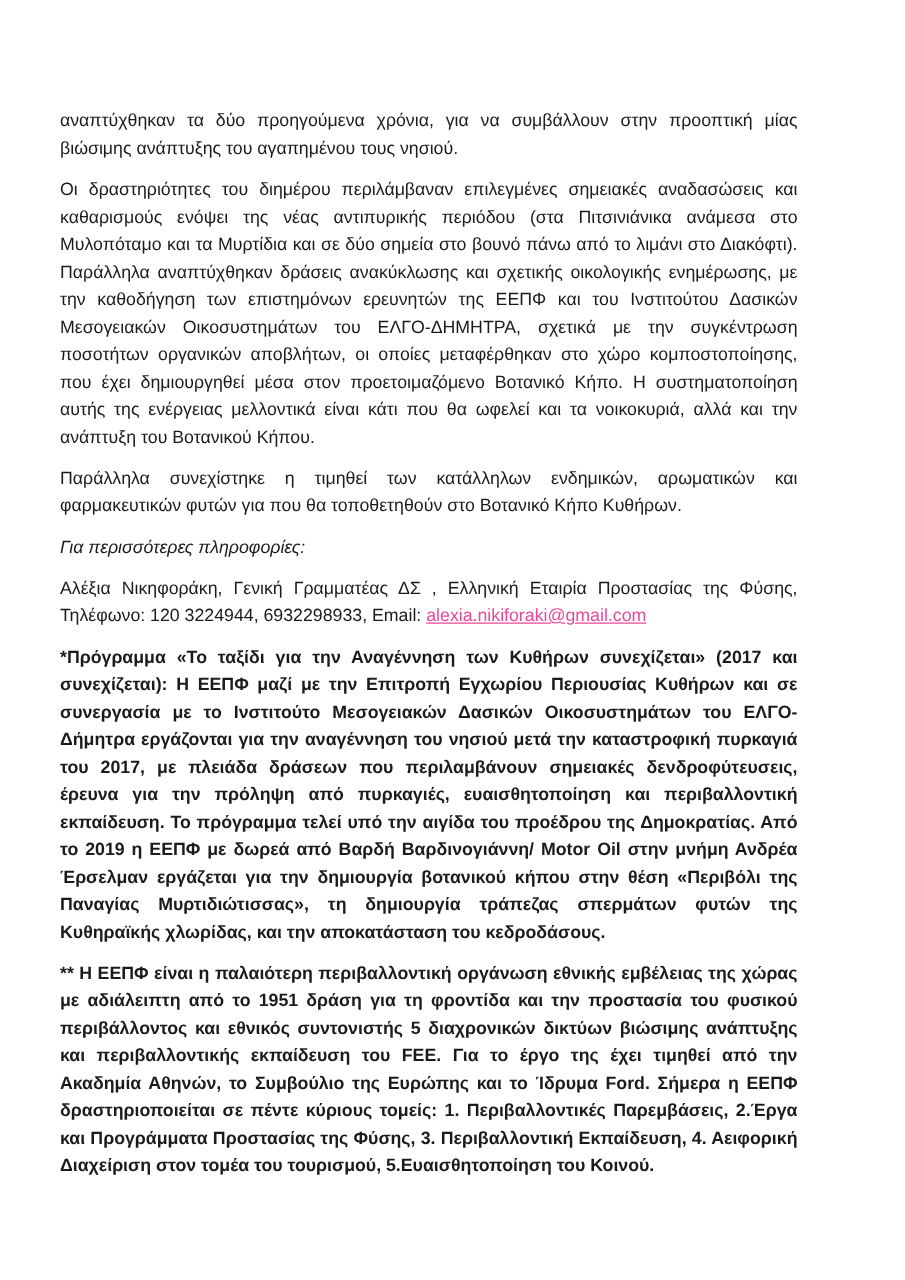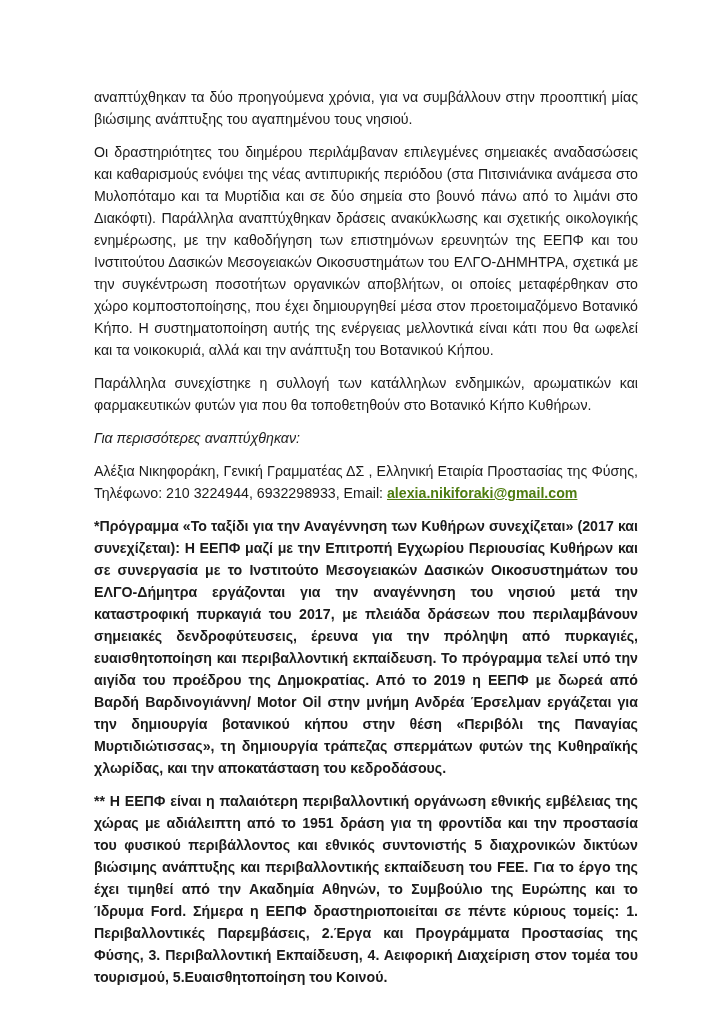--- a/index.html
+++ b/index.html
@@ -7,58 +7,57 @@
     padding: 0;
     background: #ffffff;
   }
   .page {
     position: relative;
     width: 724px;
     height: 1024px;
     margin: 0 auto;
     background: #ffffff;
     box-sizing: border-box;
-    padding: 86px 86px 0 94px;
+    padding: 86px 86px 0 48px;
     font-family: "Liberation Sans", "DejaVu Sans", sans-serif;
     font-size: 14.2px;
     line-height: 22px;
     color: #1b1b1b;
     overflow: hidden;
   }
   .para {
     margin: 0 0 11px 0;
     text-align: justify;
   }
   .para.italic {
     font-style: italic;
   }
   .para.bold-italic {
     font-weight: bold;
   }
   a.email-link {
-    color: #4d7c0f;
+    color: #ec4899;
     text-decoration: underline;
     cursor: pointer;
     word-break: break-all;
-    font-weight: bold;
   }
 </style>
 </head>
 <body>
 
 <div class="page">
 
   <p class="para">αναπτύχθηκαν τα δύο προηγούμενα χρόνια, για να συμβάλλουν στην προοπτική μίας βιώσιμης ανάπτυξης του αγαπημένου τους νησιού.</p>
 
   <p class="para">Οι δραστηριότητες του διημέρου περιλάμβαναν επιλεγμένες σημειακές αναδασώσεις και καθαρισμούς ενόψει της νέας αντιπυρικής περιόδου (στα Πιτσινιάνικα ανάμεσα στο Μυλοπόταμο και τα Μυρτίδια και σε δύο σημεία στο βουνό πάνω από το λιμάνι στο Διακόφτι). Παράλληλα αναπτύχθηκαν δράσεις ανακύκλωσης και σχετικής οικολογικής ενημέρωσης, με την καθοδήγηση των επιστημόνων ερευνητών της ΕΕΠΦ και του Ινστιτούτου Δασικών Μεσογειακών Οικοσυστημάτων του ΕΛΓΟ-ΔΗΜΗΤΡΑ, σχετικά με την συγκέντρωση ποσοτήτων οργανικών αποβλήτων, οι οποίες μεταφέρθηκαν στο χώρο κομποστοποίησης, που έχει δημιουργηθεί μέσα στον προετοιμαζόμενο Βοτανικό Κήπο. Η συστηματοποίηση αυτής της ενέργειας μελλοντικά είναι κάτι που θα ωφελεί και τα νοικοκυριά, αλλά και την ανάπτυξη του Βοτανικού Κήπου.</p>
 
-  <p class="para">Παράλληλα συνεχίστηκε η συλλογή των κατάλληλων ενδημικών, αρωματικών και φαρμακευτικών φυτών για που θα τοποθετηθούν στο Βοτανικό Κήπο Κυθήρων.</p>
+  <p class="para">Παράλληλα συνεχίστηκε η τιμηθεί των κατάλληλων ενδημικών, αρωματικών και φαρμακευτικών φυτών για που θα τοποθετηθούν στο Βοτανικό Κήπο Κυθήρων.</p>
 
 
-  <p class="para italic">Για περισσότερες αναπτύχθηκαν:</p>
+  <p class="para italic">Για περισσότερες πληροφορίες:</p>
 
-  <p class="para"><span>Αλέξια Νικηφοράκη, Γενική Γραμματέας ΔΣ , Ελληνική Εταιρία Προστασίας της Φύσης, Τηλέφωνο: 210 3224944, 6932298933, Email: </span><a class="email-link">alexia.nikiforaki@gmail.com</a></p>
+  <p class="para"><span>Αλέξια Νικηφοράκη, Γενική Γραμματέας ΔΣ , Ελληνική Εταιρία Προστασίας της Φύσης, Τηλέφωνο: 120 3224944, 6932298933, Email: </span><a class="email-link">alexia.nikiforaki@gmail.com</a></p>
 
   <p class="para bold-italic">*Πρόγραμμα «Το ταξίδι για την Αναγέννηση των Κυθήρων συνεχίζεται» (2017 και συνεχίζεται): Η ΕΕΠΦ μαζί με την Επιτροπή Εγχωρίου Περιουσίας Κυθήρων και σε συνεργασία με το Ινστιτούτο Μεσογειακών Δασικών Οικοσυστημάτων του ΕΛΓΟ-Δήμητρα εργάζονται για την αναγέννηση του νησιού μετά την καταστροφική πυρκαγιά του 2017, με πλειάδα δράσεων που περιλαμβάνουν σημειακές δενδροφύτευσεις, έρευνα για την πρόληψη από πυρκαγιές, ευαισθητοποίηση και περιβαλλοντική εκπαίδευση. Το πρόγραμμα τελεί υπό την αιγίδα του προέδρου της Δημοκρατίας. Από το 2019 η ΕΕΠΦ με δωρεά από Βαρδή Βαρδινογιάννη/ Motor Oil στην μνήμη Ανδρέα Έρσελμαν εργάζεται για την δημιουργία βοτανικού κήπου στην θέση «Περιβόλι της Παναγίας Μυρτιδιώτισσας», τη δημιουργία τράπεζας σπερμάτων φυτών της Κυθηραϊκής χλωρίδας, και την αποκατάσταση του κεδροδάσους.</p>
 
   <p class="para bold-italic">** Η ΕΕΠΦ είναι η παλαιότερη περιβαλλοντική οργάνωση εθνικής εμβέλειας της χώρας με αδιάλειπτη από το 1951 δράση για τη φροντίδα και την προστασία του φυσικού περιβάλλοντος και εθνικός συντονιστής 5 διαχρονικών δικτύων βιώσιμης ανάπτυξης και περιβαλλοντικής εκπαίδευση του FEE. Για το έργο της έχει τιμηθεί από την Ακαδημία Αθηνών, το Συμβούλιο της Ευρώπης και το Ίδρυμα Ford. Σήμερα η ΕΕΠΦ δραστηριοποιείται σε πέντε κύριους τομείς: 1. Περιβαλλοντικές Παρεμβάσεις, 2.Έργα και Προγράμματα Προστασίας της Φύσης, 3. Περιβαλλοντική Εκπαίδευση, 4. Αειφορική Διαχείριση στον τομέα του τουρισμού, 5.Ευαισθητοποίηση του Κοινού.</p>
 
 </div>
 
 </body></html>

